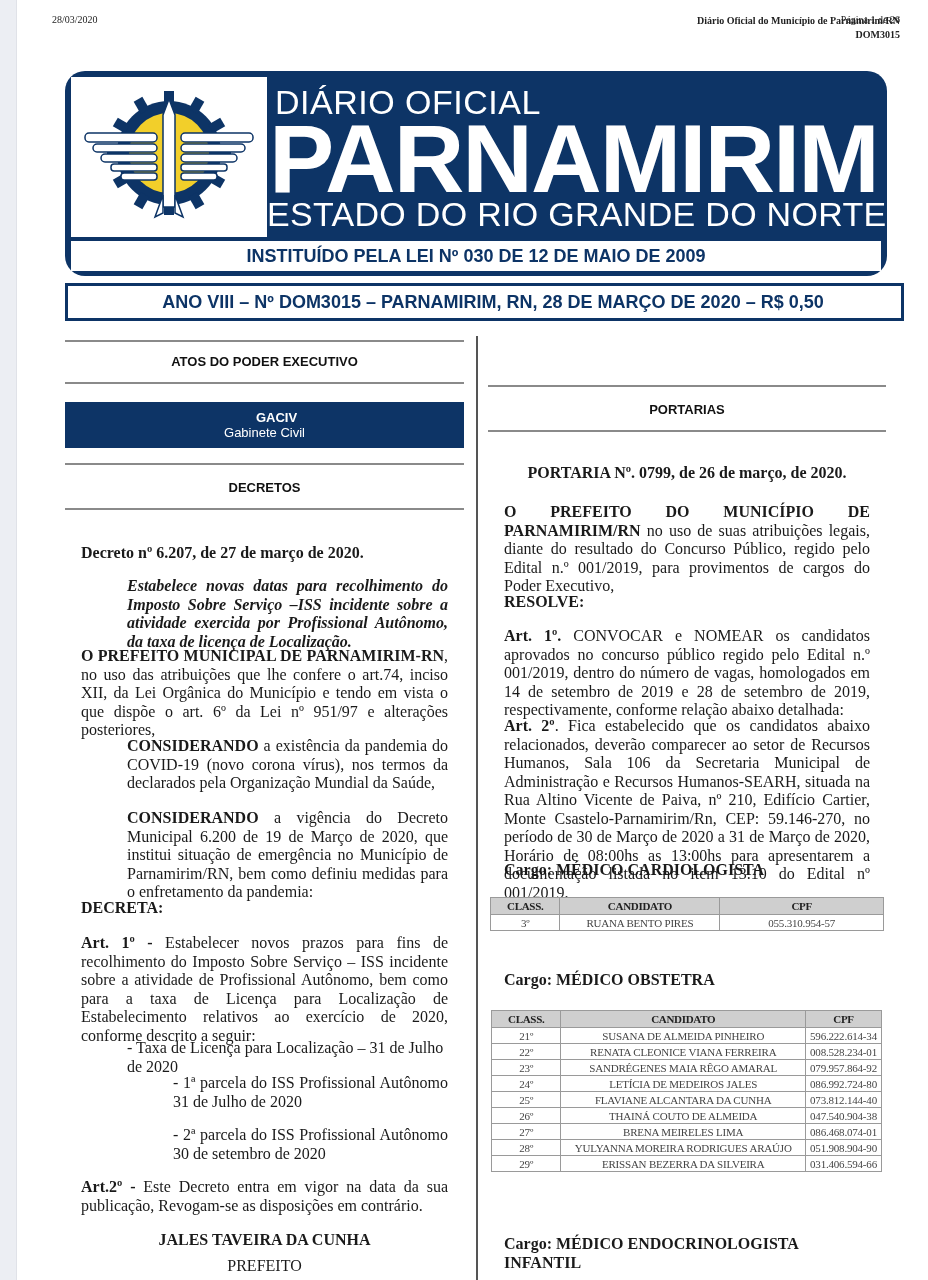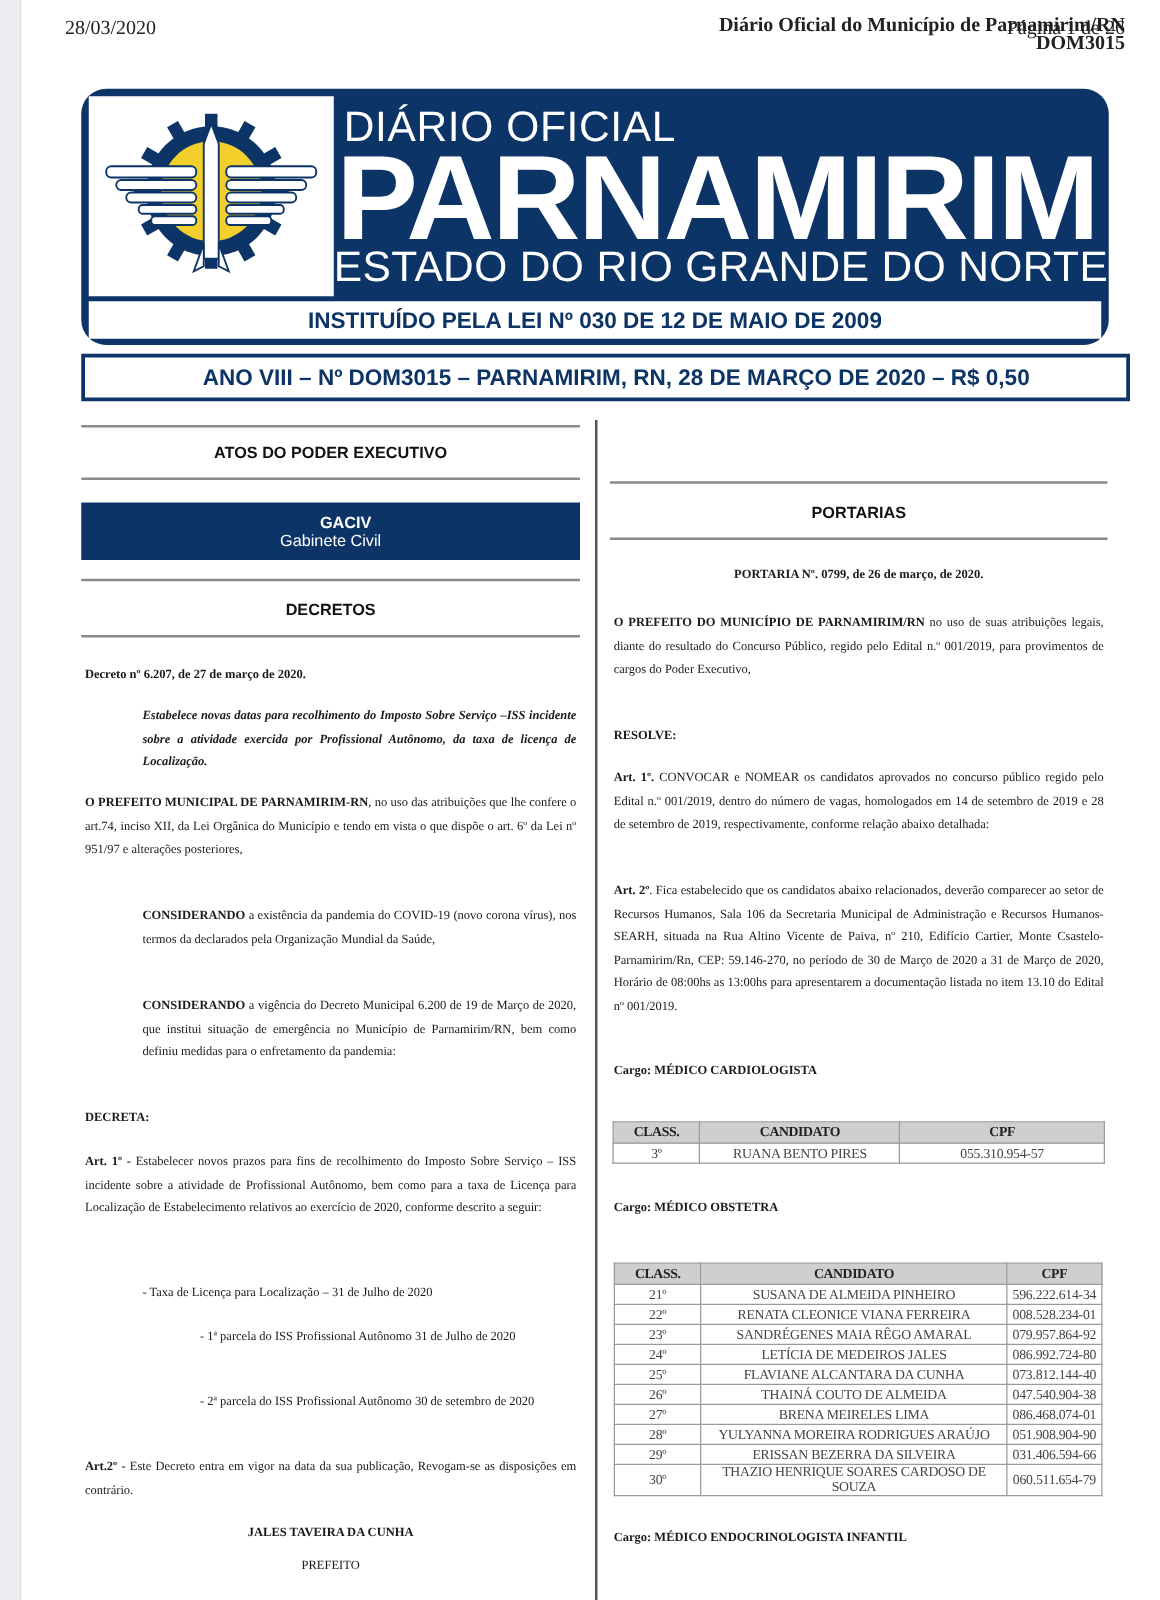--- a/index.html
+++ b/index.html
@@ -9,21 +9,21 @@
     font-family: "Liberation Serif", serif;
     color: #1a1a1a;
     position: relative;
   }
   .left-edge {
     position: absolute; left: 0; top: 0; width: 16px; height: 1280px;
     background: #eceef3; border-right: 1px solid #e0e2e8;
   }
   .page-header {
     position: absolute; top: 12px; left: 52px; right: 28px; height: 34px;
-    font-family: "Liberation Serif", serif; font-size: 16px; color: #222;
+    font-family: "Liberation Serif", serif; font-size: 10px; color: #222;
   }
   .page-header .date { position: absolute; left: 0; top: 2px; }
   .page-header .center { position: absolute; left: 0; right: 0; text-align: right; top: 2px; font-weight: bold; line-height: 14px; }
   .page-header .pg { position: absolute; right: 0; top: 2px; }
 
   .masthead {
     position: absolute; left: 65px; top: 71px; width: 822px; height: 205px;
     background: #0d3466;
     border-radius: 20px;
   }
@@ -72,21 +72,21 @@
   .section-head {
     font-family: "Liberation Sans", sans-serif; font-weight: bold; font-size: 13px;
     text-align: center; color: #111;
   }
   .dept-box {
     background: #0d3466; color: #fff; text-align: center;
     font-family: "Liberation Sans", sans-serif; font-size: 13px; line-height: 15px;
     padding: 8px 0;
   }
   .dept-box .abbr { font-weight: bold; display: block; padding-left: 24px; }
-  p { margin: 3px; font-size: 10px; line-height: 18.5px; text-align: justify; }
+  p { margin: 16px; font-size: 16px; line-height: 18.5px; text-align: justify; }
   .ind { padding-left: 46px; }
   .ind2 { padding-left: 92px; }
   .it { font-style: italic; font-weight: bold; }
   .b { font-weight: bold; }
   .center { text-align: center; }
 
   table.cand {
     border-collapse: collapse; width: 100%;
     font-family: "Liberation Serif", serif; font-size: 11px; color: #444;
   }
@@ -310,23 +310,18 @@
         <tr>
             <td>28º</td>
             <td>YULYANNA MOREIRA RODRIGUES ARAÚJO</td>
             <td>051.908.904-90</td>
           </tr>
         <tr>
             <td>29º</td>
             <td>ERISSAN BEZERRA DA SILVEIRA</td>
             <td>031.406.594-66</td>
           </tr>
-        <tr>
-            <td>30º</td>
-            <td>THAZIO HENRIQUE SOARES CARDOSO DE SOUZA</td>
-            <td>060.511.654-79</td>
-          </tr>
       </tbody>
     </table>
   </div>
 
   <p class="abs b" style="top:883px; text-align:left;">Cargo: MÉDICO ENDOCRINOLOGISTA INFANTIL</p>
 </div>
 
 </body></html>

